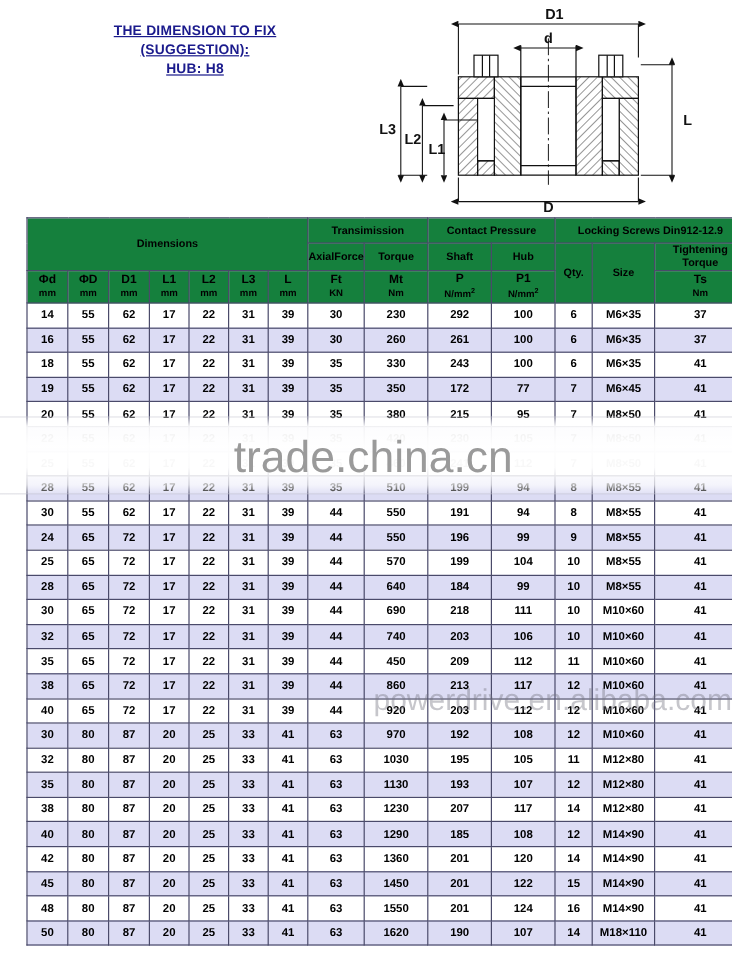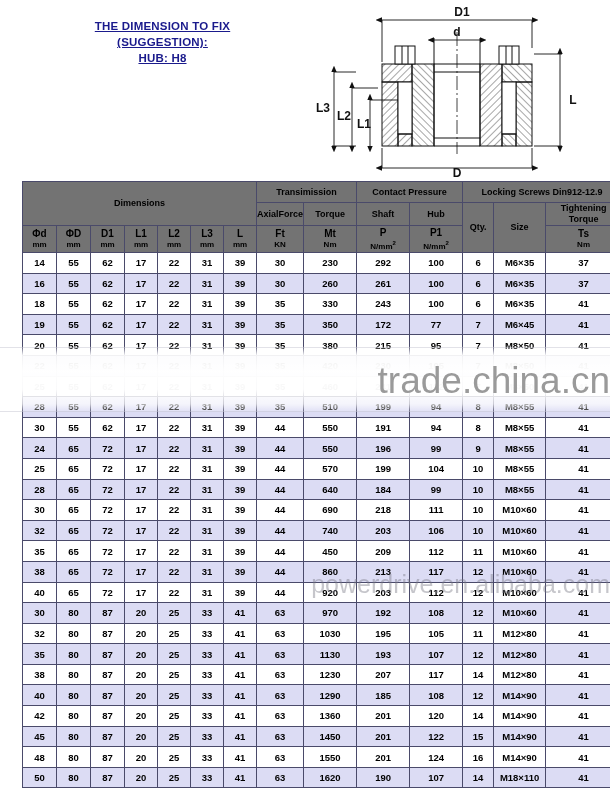--- a/index.html
+++ b/index.html
@@ -62,21 +62,21 @@
     font-size: 9px;
   }
   table.spec th, table.spec td {
     border: 1px solid #4a4a6a;
     text-align: center;
     vertical-align: middle;
     padding: 0;
     color: #000000;
   }
   table.spec thead th {
-    background: #737373;
+    background: #15803d;
     font-weight: bold;
     font-size: 9px;
     line-height: 11px;
   }
   thead th.unit-row {
     height: 26px;
     font-size: 8.5px;
     line-height: 10px;
     font-weight: bold;
   }
@@ -127,21 +127,21 @@
         rgba(255,255,255,0.92) 14%,
         rgba(255,255,255,0.99) 38%,
         rgba(255,255,255,0.97) 66%,
         rgba(255,255,255,0.70) 88%,
         rgba(255,255,255,0.10) 100%);
   }
   .wm-band-1 .wm-text {
     position: absolute;
     left: 0; right: 0;
     top: 14px;
-    text-align: right;
+    text-align: center;
     font-family: "Liberation Sans", sans-serif;
     font-size: 37px;
     color: #9a9a9a;
     letter-spacing: 0px;
     white-space: nowrap;
     padding-left: 12px;
   }
   .wm-band-2 {
     top: 569px;
     height: 28px;

